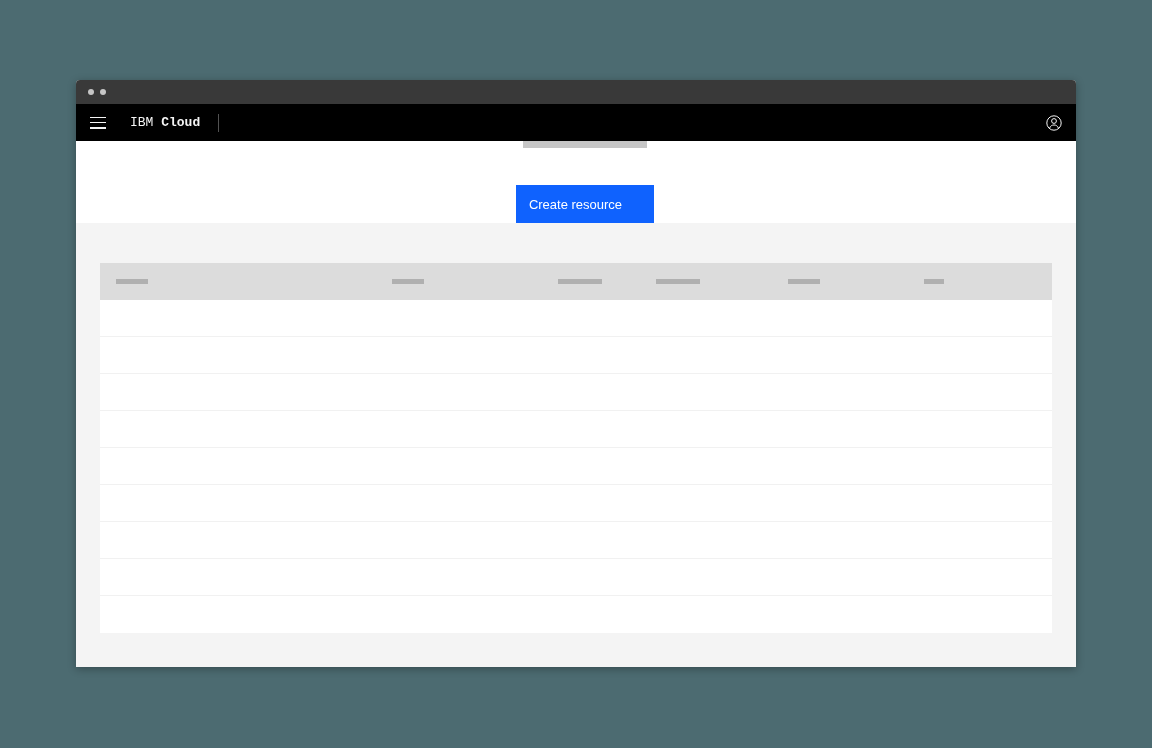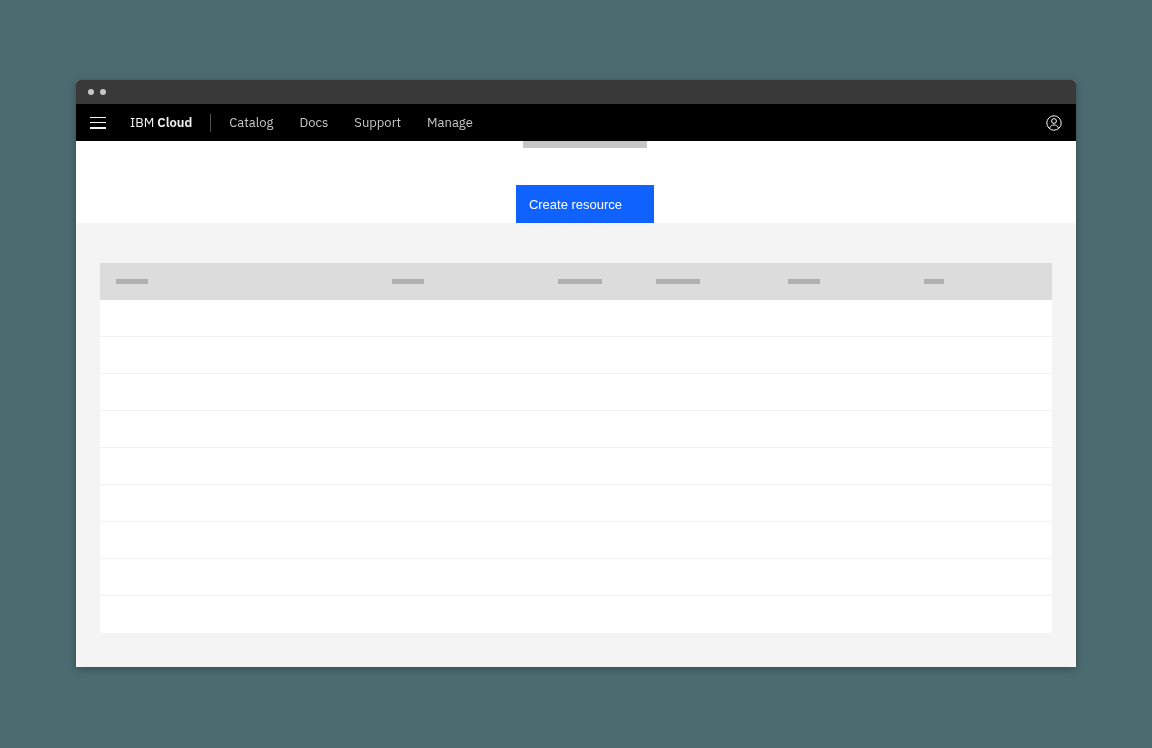--- a/index.html
+++ b/index.html
@@ -37,20 +37,21 @@
     background: #c6c6c6;
   }
   .topbar {
     height: 37px;
     background: #000000;
     display: flex;
     align-items: center;
     padding: 0 14px;
     color: #f4f4f4;
     font-size: 13px;
+    font-family: Liberation Mono, monospace;
   }
   .hamburger {
     width: 16px;
     height: 12px;
     display: flex;
     flex-direction: column;
     justify-content: space-between;
     cursor: pointer;
     margin-right: 24px;
   }
@@ -167,26 +168,20 @@
     <div class="hamburger">
       <span></span>
         <span></span>
         <span></span>
     </div>
     <div class="brand">
       <span class="thin">IBM</span>
       <span class="bold">Cloud</span>
     </div>
     <div class="divider"></div>
-    <div class="nav-links">
-      <span class="nav-link">Catalog</span>
-      <span class="nav-link">Docs</span>
-      <span class="nav-link">Support</span>
-      <span class="nav-link">Manage</span>
-    </div>
     <div class="topbar-spacer"></div>
     <div class="user-icon">
       <svg viewBox="0 0 16 16" width="16" height="16" fill="none" stroke="#f4f4f4" stroke-width="1">
         <circle cx="8" cy="8" r="7.2"></circle>
         <circle cx="8" cy="6" r="2.4"></circle>
         <path d="M3.5 13.2 C4.5 10.8 6 10 8 10 C10 10 11.5 10.8 12.5 13.2"></path>
       </svg>
     </div>
   </div>
 

